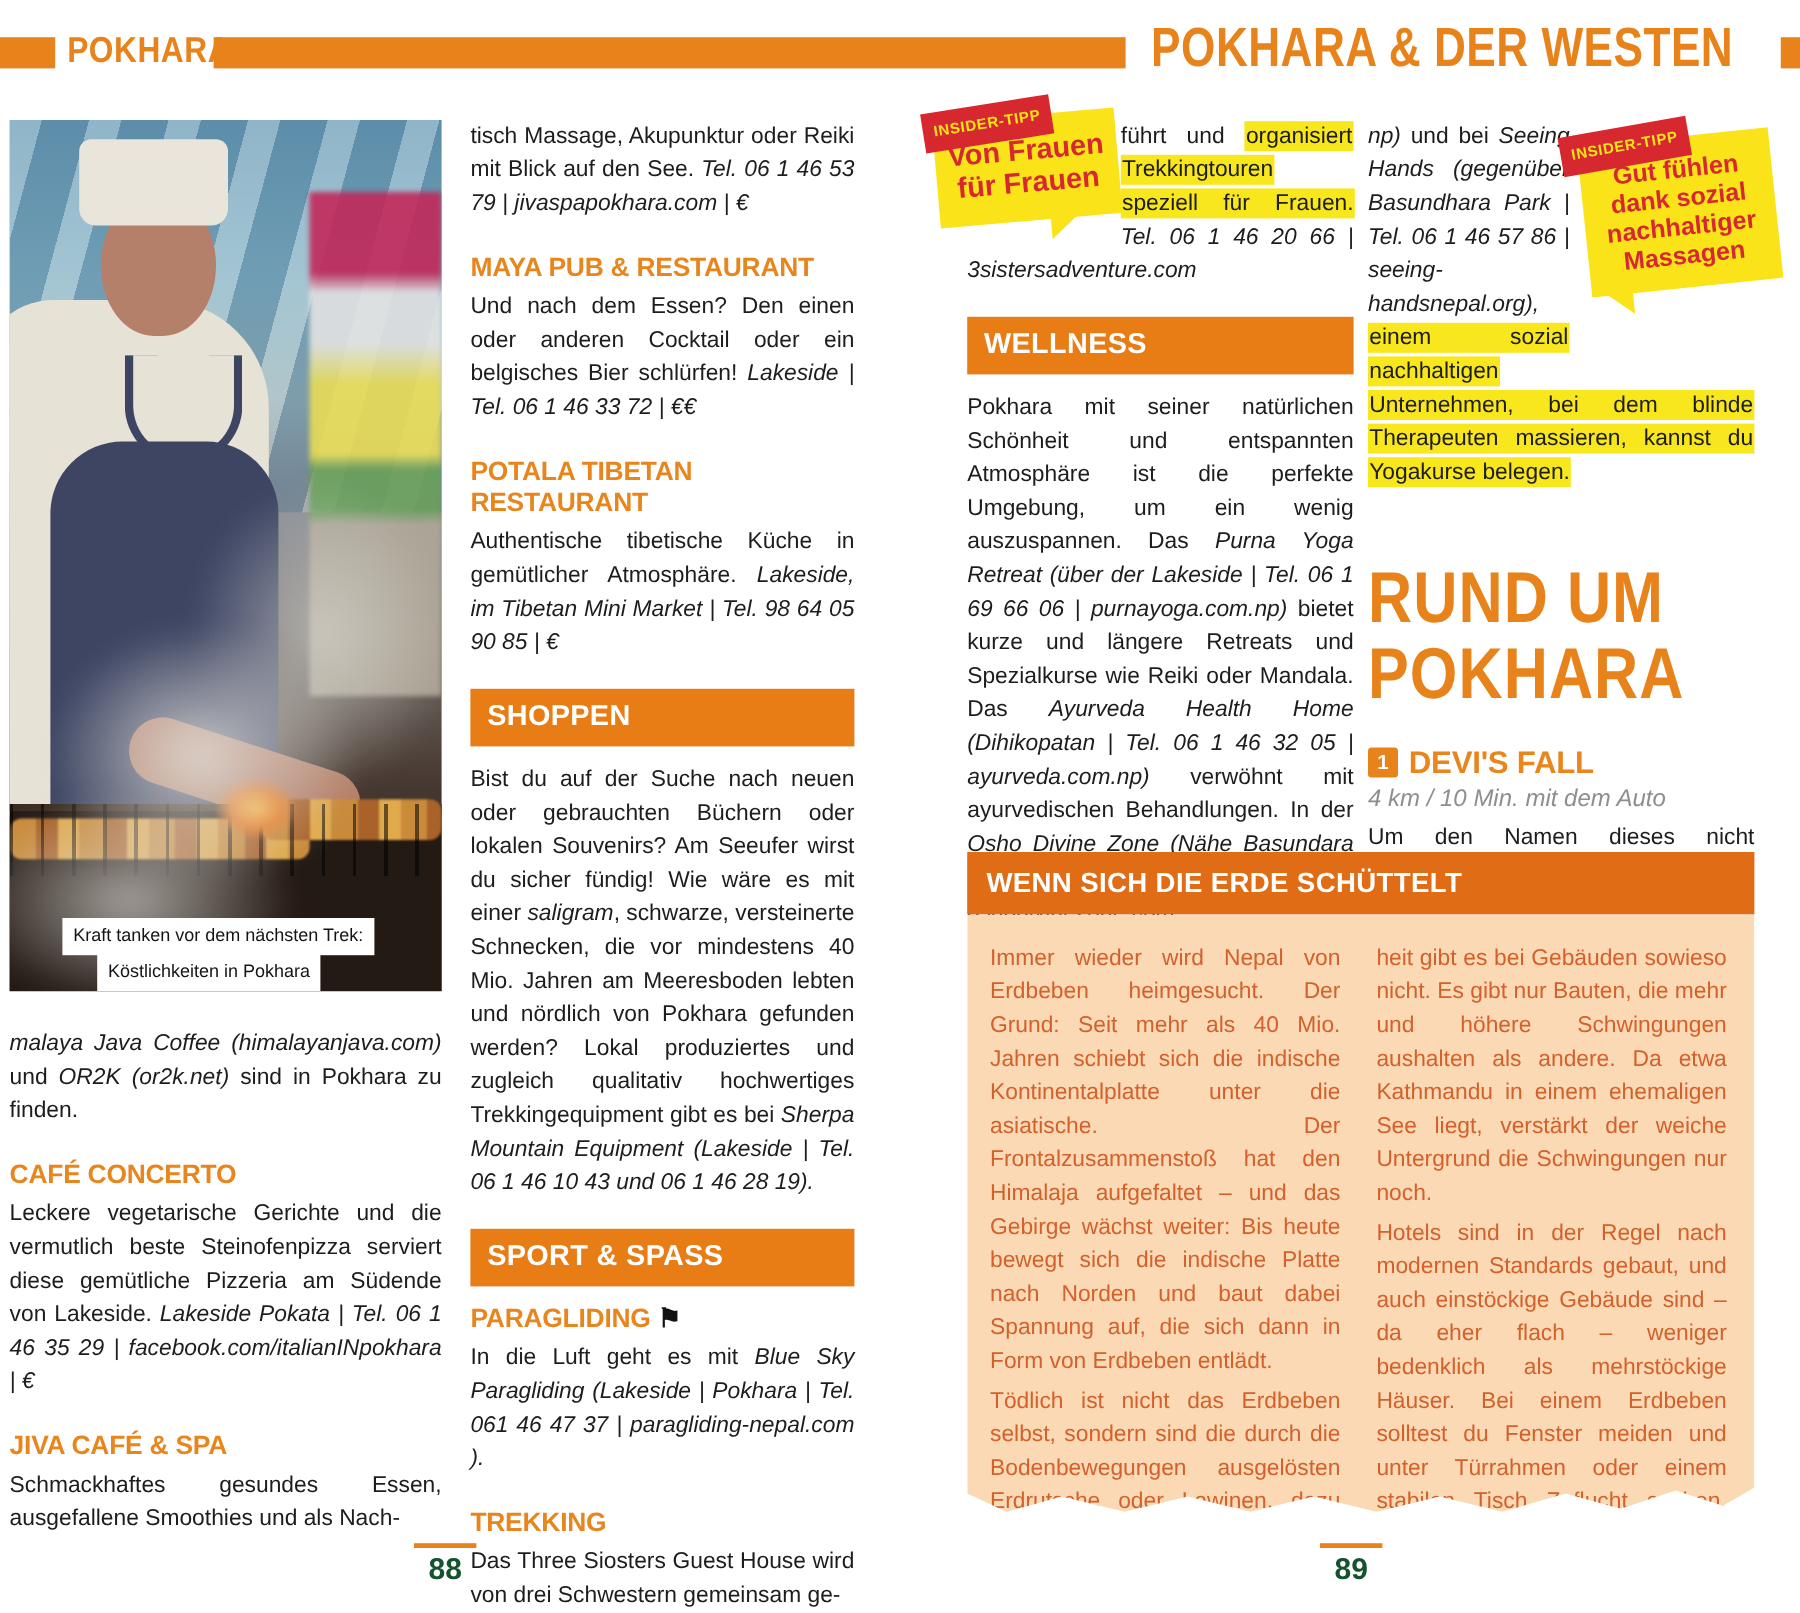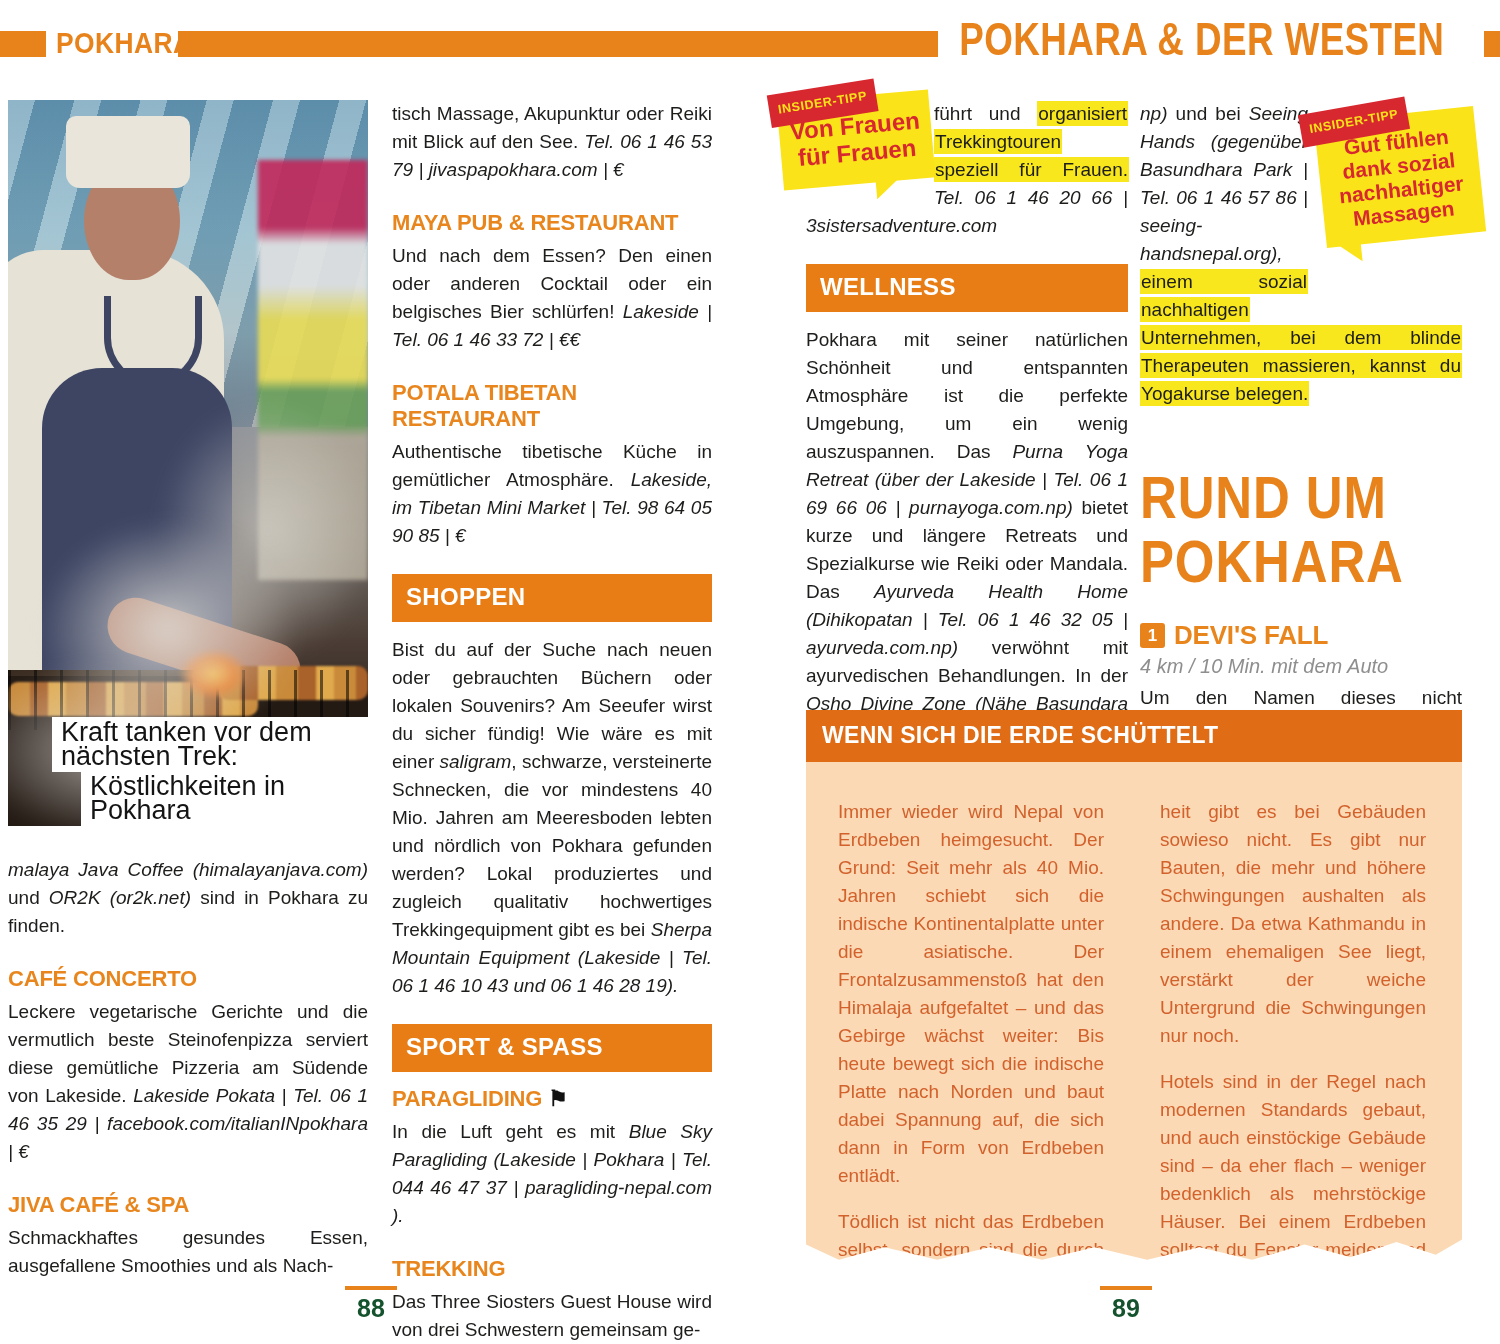--- a/index.html
+++ b/index.html
@@ -52,21 +52,21 @@
   .ph-flame{position:absolute;left:170px;top:470px;width:70px;height:130px;filter:blur(2px);
      background:radial-gradient(closest-side at 50% 80%,#f6b23a,#e87820 60%,rgba(214,95,27,0));border-radius:50% 50% 30% 30%;}
   .ph-grill{position:absolute;left:0;bottom:0;width:100%;height:150px;background:#241a14;
      border-top:6px solid #3a2c20;}
   .ph-skewers{position:absolute;left:0;bottom:96px;width:100%;height:60px;
      background:repeating-linear-gradient(90deg,rgba(0,0,0,.55) 0 3px,transparent 3px 26px);}
   .ph-meat{position:absolute;bottom:110px;height:34px;border-radius:10px;background:
      repeating-linear-gradient(90deg,#c98a3a 0 22px,#a9622a 22px 40px,#e0a94c 40px 58px);filter:blur(1px);}
   .ph-meat.m1{left:0;width:250px;}
   .ph-meat.m2{left:210px;width:150px;bottom:126px;}
-  .cap{position:absolute;left:44px;bottom:0px;font-size:27px;line-height:24px;color:#141414;}
+  .cap{position:absolute;left:44px;bottom:0px;font-size:15px;line-height:24px;color:#141414;}
   .cap span{display:inline-block;background:#fff;padding:3px 9px 4px;}
   .cap .c2{margin-top:-1px;margin-left:29px;}
 
   
   .tip{position:relative;}
   .tip-rot{position:absolute;transform:rotate(-5deg);}
   .tip-bubble{background:#fbe319;color:#d7282f;font-weight:bold;text-align:center;}
   .tip-tag{position:absolute;background:#d7282f;color:#fbe319;font-weight:bold;
            font-size:12.5px;letter-spacing:.6px;padding:2px 9px 3px;transform:rotate(-4deg);white-space:nowrap;}
   .tip1-float{float:left;width:140px;height:100px;margin:-6px 14px 4px -26px;}
@@ -95,21 +95,21 @@
   
   .infobox{position:absolute;left:806px;top:710px;width:656px;}
   .infobox-hd{background:#e06c15;color:#fff;font-weight:bold;font-size:23px;
               padding:12px 16px 13px;letter-spacing:.3px;}
   .infobox-bd{position:relative;background:#fbd9b4;height:508px;
      clip-path:polygon(0 0,100% 0,100% 94%,96% 97%,90% 94.5%,83% 97.5%,76% 95%,68% 98%,60% 95.5%,52% 98%,44% 95.5%,36% 98%,28% 95.5%,20% 98%,12% 95.5%,5% 98%,0 95%);}
   .ib-col{position:absolute;top:18px;width:302px;font-size:19px;line-height:28px;
           text-align:justify;color:#d2612c;hyphens:auto;}
   .ib-left{left:14px;}
   .ib-right{left:336px;}
-  .ib-col p{margin:18px;}
+  .ib-col p{margin:5px;}
 
   
   .pg-rule{position:absolute;height:4px;width:52px;background:#e8831c;top:1286px;}
   .pg-num{position:absolute;top:1294px;width:52px;text-align:center;font-weight:bold;font-size:25px;color:#14532d;}
   .pr-l{left:345px;} .pn-l{left:345px;}
   .pr-r{left:1100px;} .pn-r{left:1100px;}
 </style>
 </head>
 <body>
 
@@ -161,21 +161,21 @@
     <p class="body"><span>Und nach dem Essen? Den einen oder anderen Cocktail oder ein belgisches Bier schlürfen! </span><span class="it">Lakeside | Tel. 06 1 46 33 72 | €€</span></p>
 
     <div class="lh">POTALA TIBETAN RESTAURANT</div>
     <p class="body"><span>Authentische tibetische Küche in gemütlicher Atmosphäre. </span><span class="it">Lakeside, im Tibetan Mini Market | Tel. 98 64 05 90 85 | €</span></p>
 
     <div class="secbox">SHOPPEN</div>
     <p class="body"><span>Bist du auf der Suche nach neuen oder gebrauchten Büchern oder lokalen Souvenirs? Am Seeufer wirst du sicher fündig! Wie wäre es mit einer </span><span class="it">saligram</span><span>, schwarze, versteinerte Schnecken, die vor mindestens 40 Mio. Jahren am Meeresboden lebten und nördlich von Pokhara gefunden werden? Lokal produziertes und zugleich qualitativ hochwertiges Trekkingequipment gibt es bei </span><span class="it">Sherpa Mountain Equipment (Lakeside | Tel. 06 1 46 10 43 und 06 1 46 28 19).</span></p>
 
     <div class="secbox">SPORT &amp; SPASS</div>
     <div class="lh" style="margin-top:2px;"><span>PARAGLIDING</span><span class="flagicon">⚑</span></div>
-    <p class="body"><span>In die Luft geht es mit </span><span class="it">Blue Sky Paragliding (Lakeside | Pokhara | Tel. 044 46 47 37 | paragliding-nepal.com ).</span></p>
+    <p class="body"><span>In die Luft geht es mit </span><span class="it">Blue Sky Paragliding (Lakeside | Pokhara | Tel. 061 46 47 37 | paragliding-nepal.com ).</span></p>
 
     <div class="lh">TREKKING</div>
     <p class="body">Das Three Siosters Guest House wird von drei Schwestern gemeinsam ge-</p>
   </div>
 
   <div class="col" id="col3">
     <p class="body">
       <span class="tip1-float tip tip1">
         <span class="tip-rot">
           <span class="tip-bubble" style="display:block;">

